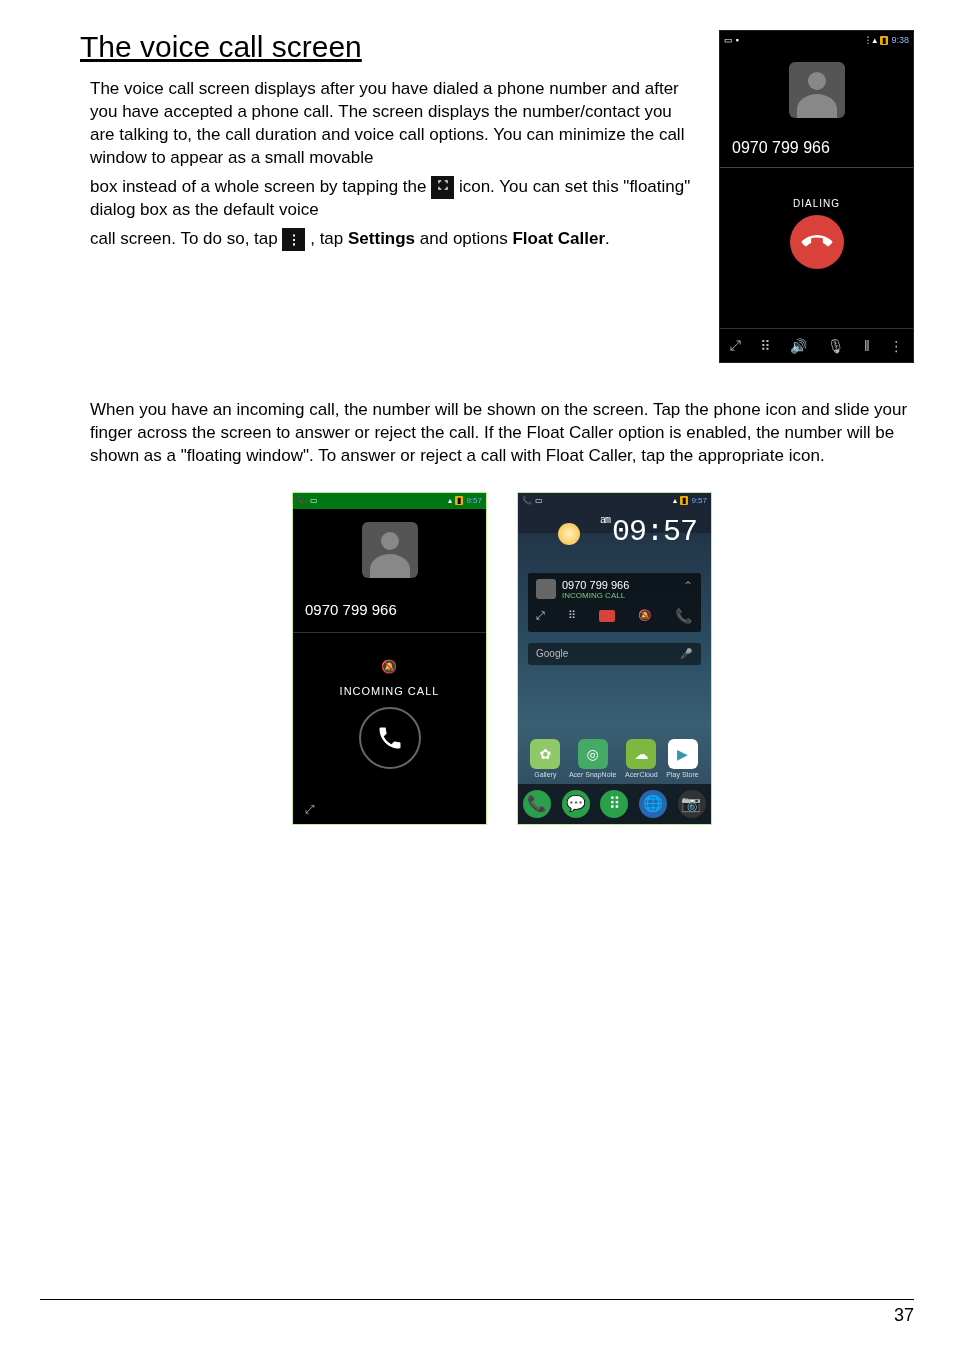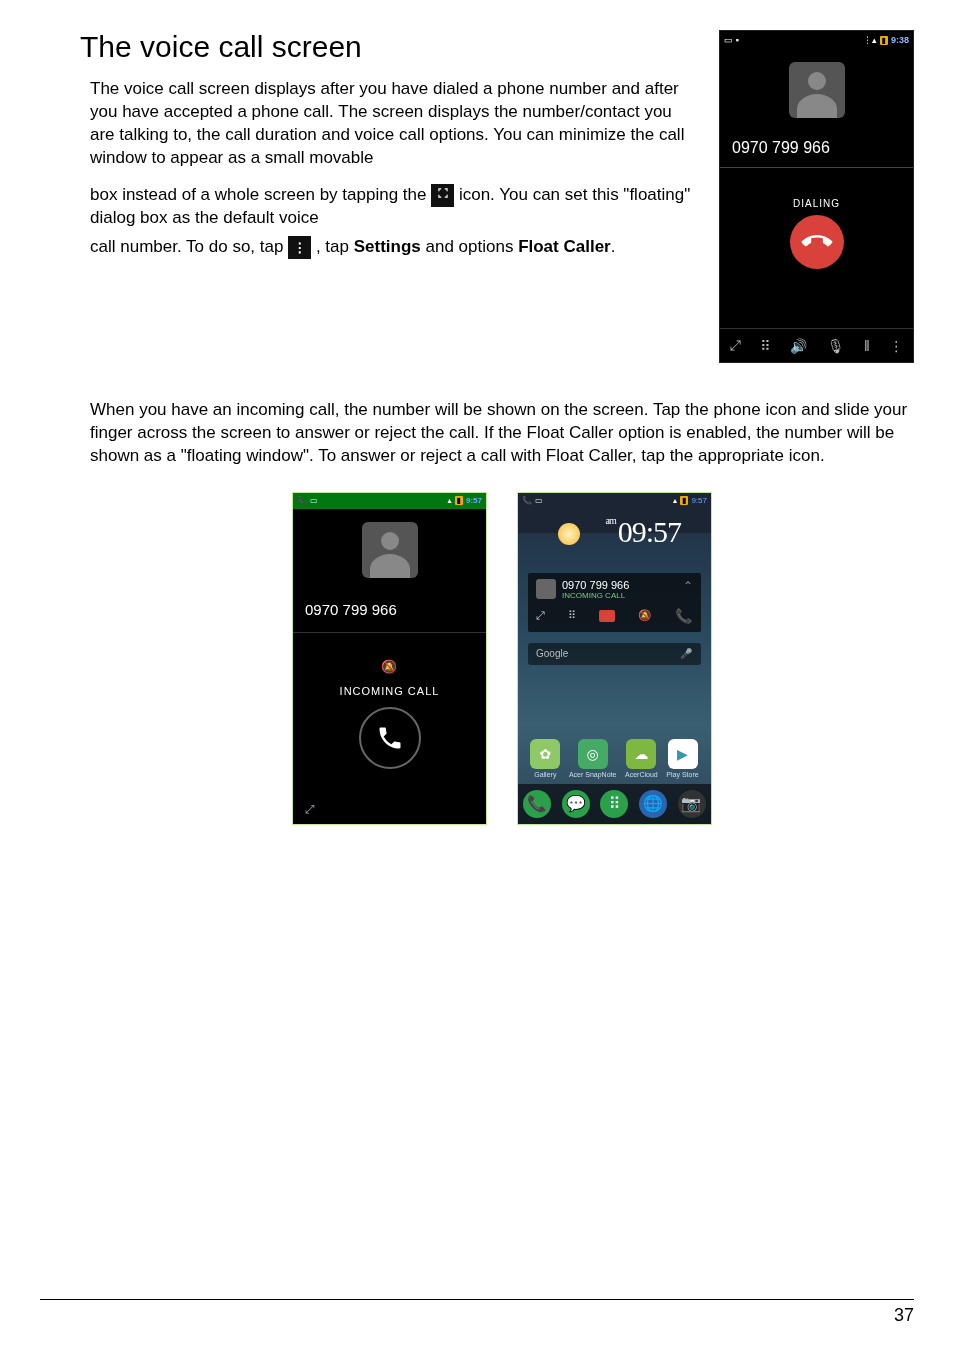--- a/index.html
+++ b/index.html
@@ -12,20 +12,21 @@
     position: relative;
   }
   .page {
     padding: 30px 40px 60px 90px;
   }
   h2.section-title {
     font-size: 30px;
     font-weight: normal;
     margin-bottom: 14px;
     margin-left: -10px;
+    text-decoration: underline;
   }
   .body-text {
     font-size: 17px;
     line-height: 1.35;
     margin-bottom: 4px;
   }
   .top-block {
     display: flex;
     gap: 24px;
     align-items: flex-start;
@@ -43,21 +44,21 @@
   }
   .status-bar {
     height: 18px;
     display: flex;
     justify-content: space-between;
     align-items: center;
     padding: 0 4px;
     font-size: 9px;
   }
   .status-left, .status-right { display: flex; align-items: center; gap: 3px; }
-  .status-right .time { color: #8fb8ff; font-weight: bold; }
+  .status-right .time { color: #8fb8ff; }
   .battery-badge { background: #f0ad00; color:#000; font-size:8px; padding:0 2px; border-radius:1px; }
   .avatar-zone {
     height: 82px;
     display: flex;
     align-items: center;
     justify-content: center;
   }
   .avatar {
     width: 56px; height: 56px; background: #555;
     border-radius: 6px; position: relative; overflow: hidden;
@@ -143,21 +144,21 @@
   }
   .mock-home {
     width: 195px; height: 333px;
     border:1px solid #c2e99a;
     position:relative;
     background: linear-gradient(180deg,#1b2533 0%,#1b2533 12%,#223548 12%,#2a4b60 45%,#3a5f72 70%,#2e4558 100%);
     color:#fff;
     overflow:hidden;
   }
   .mock-home .status-bar { position:absolute; top:0; left:0; right:0; height:16px; font-size:8px; padding:0 4px; display:flex; justify-content:space-between; align-items:center;}
-  .clock-time { position:absolute; top:22px; right:30px; font-size:30px; font-family: Liberation Serif, serif; letter-spacing:-1px;text-align:right;}
+  .clock-time { position:absolute; top:22px; right:14px; font-size:30px; font-family: Liberation Mono, monospace; letter-spacing:-1px;text-align:right;}
   .clock-time .am { font-size:10px; vertical-align: top; margin-right:2px;}
   .sun { position:absolute; top:30px; left:40px; width:22px; height:22px; border-radius:50%; background: radial-gradient(circle,#fff3c0,#f7b733);}
   .float-box {
     position:absolute; top:80px; left:10px; right:10px;
     background: rgba(10,15,20,0.85);
     border-radius:2px; padding:6px 8px 8px 8px;
   }
   .float-top { display:flex; align-items:center; gap:6px;}
   .float-avatar { width:20px; height:20px; background:#666; border-radius:3px;}
   .float-num { font-size:11px; color:#fff;}
@@ -185,31 +186,31 @@
 </style>
 </head>
 <body>
 
 <div class="page">
 
   <div class="top-block">
     <div class="top-text">
       <h2 class="section-title">The voice call screen</h2>
       <p class="body-text">The voice call screen displays after you have dialed a phone number and after you have accepted a phone call. The screen displays the number/contact you are talking to, the call duration and voice call options. You can minimize the call window to appear as a small movable</p>
-      <p class="body-text" style="margin-top:14px;">
+      <p class="body-text" style="margin-top:6px;">
         <span>box instead of a whole screen by tapping the </span>
         <span class="inline-icon">
           <svg viewBox="0 0 24 24" width="14" height="14">
               <path fill="#fff" d="M4 4l5 0 0 2-3 0 0 3-2 0z M20 4l-5 0 0 2 3 0 0 3 2 0z M4 20l5 0 0-2-3 0 0-3-2 0z M20 20l-5 0 0-2 3 0 0-3 2 0z"></path>
             </svg>
         </span>
         <span> icon. You can set this "floating" dialog box as the default voice</span>
       </p>
       <p class="body-text" style="margin-top:6px;">
-        <span>call number. To do so, tap </span>
+        <span>call screen. To do so, tap </span>
         <span class="inline-icon more">⋮</span>
         <span>, tap </span>
         <strong>Settings</strong>
         <span> and options </span>
         <strong>Float Caller</strong><span>.</span>
       </p>
     </div>
 
     <div class="phone-mock">
       <div class="status-bar">

